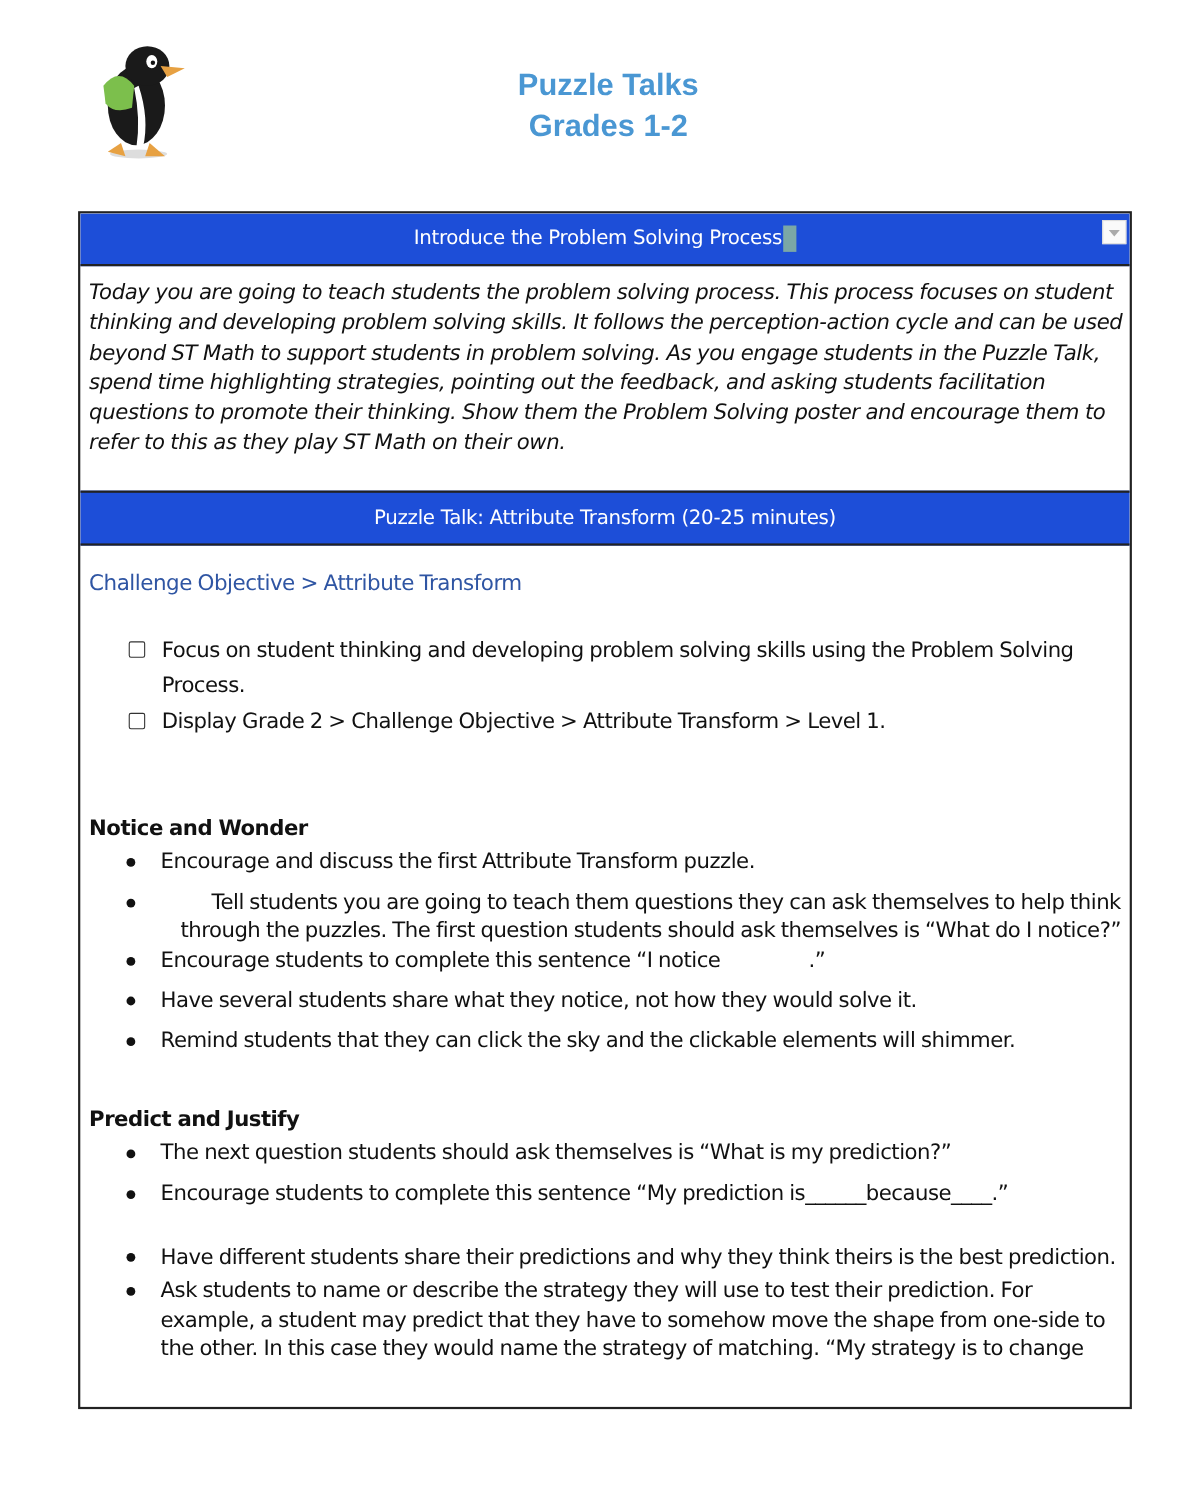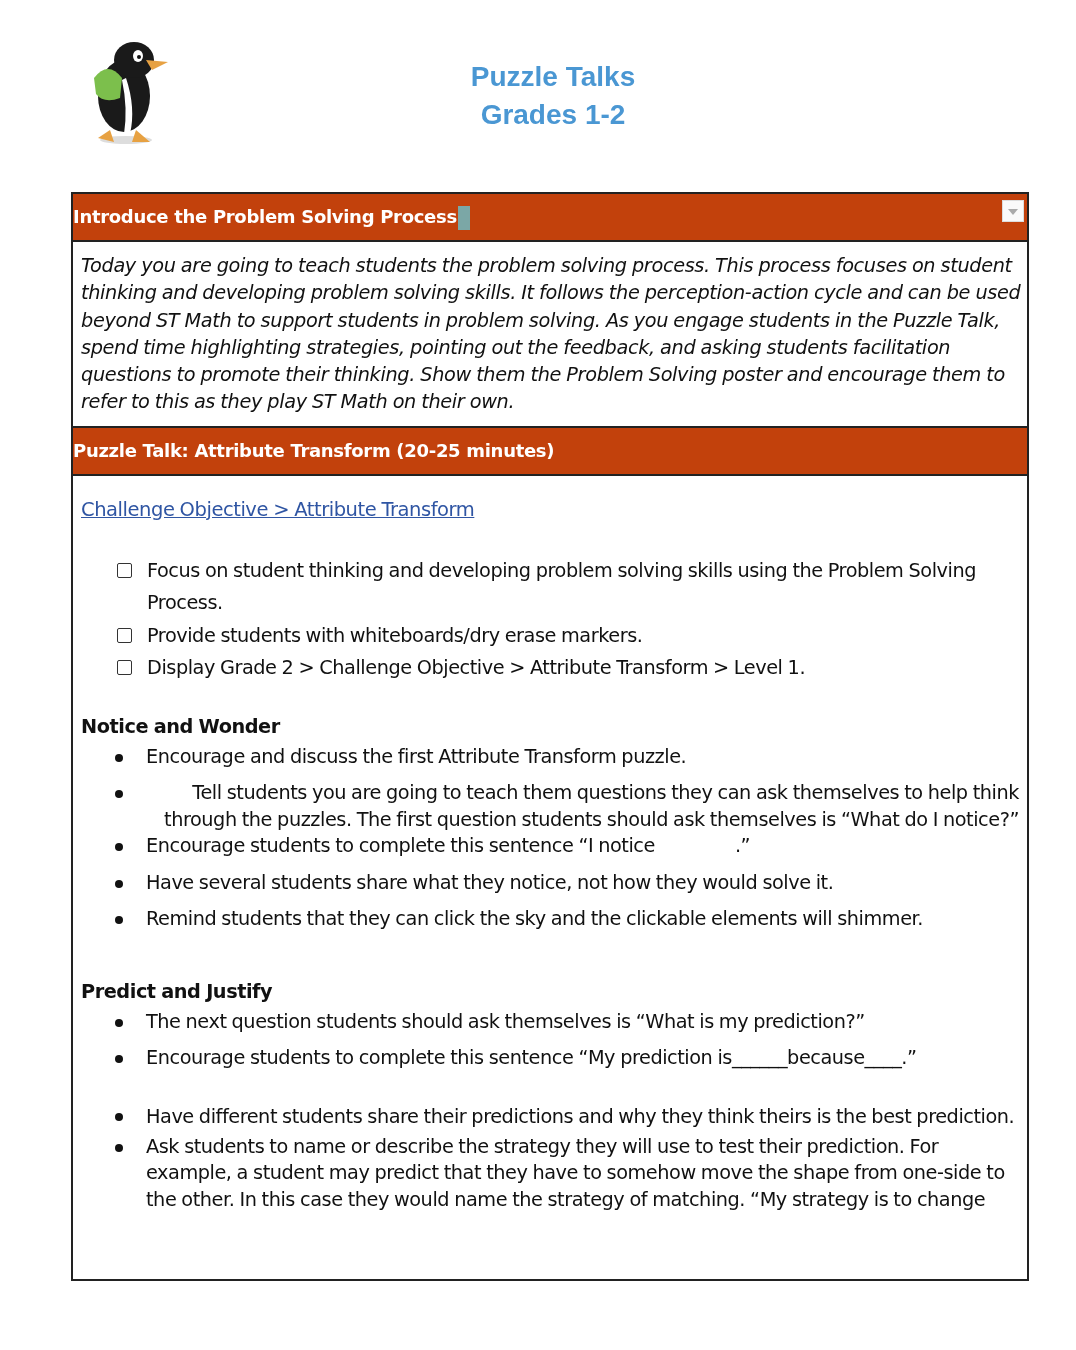--- a/index.html
+++ b/index.html
@@ -1,31 +1,31 @@
 <!DOCTYPE html>
 <html><head>
 <meta charset="utf-8">
 <style>
   html, body { margin: 0; padding: 0; background: #ffffff; }
   body { width: 1076px; height: 1350px; position: relative; overflow: hidden; font-family: "DejaVu Sans", sans-serif; color: #111; }
   .logo { position: absolute; left: 86px; top: 38px; width: 86px; height: 108px; }
   .title-block { position: absolute; left: 0; width: 1106px; top: 58px; text-align: center; font-family: "Liberation Sans", sans-serif; font-weight: bold; color: #4a97d3; font-size: 28px; line-height: 38px; }
   .doc-table { position: absolute; left: 71px; top: 192px; width: 958px; border: 2px solid #222; box-sizing: border-box; height: 1089px; overflow: hidden; }
-  .bar { background: #c2410c; color: #fff; font-weight: bold; font-family: "DejaVu Sans", sans-serif; font-size: 18px; height: 46px; line-height: 46px; position: relative; border-bottom: 2px solid #222; letter-spacing: -0.3px; }
-  .bar2 { border-top: 2px solid #222; }
+  .bar { background: #1d4ed8; color: #fff; font-weight: normal; text-align: center; font-family: "DejaVu Sans", sans-serif; font-size: 18px; height: 46px; line-height: 46px; position: relative; border-bottom: 2px solid #222; letter-spacing: -0.3px; }
+  .bar2 { border-top: 2px solid #222; margin-top: 20px; }
   .cursor-mark { display: inline-block; width: 12px; height: 24px; background: #7ba7a6; vertical-align: middle; margin-left: 1px; }
   .dropdown { position: absolute; right: 3px; top: 6px; width: 22px; height: 22px; background: #fafafa; border: 1px solid #ddd; box-sizing: border-box; cursor: pointer; }
   .dropdown::after { content: ""; position: absolute; left: 5px; top: 8px; border-left: 5px solid transparent; border-right: 5px solid transparent; border-top: 6px solid #aaa; }
   .intro { font-style: italic; font-size: 19.3px; line-height: 27.3px; padding: 10px 6px 10px 8px; letter-spacing: -0.35px; word-spacing: -0.5px; }
   .section { padding: 0 8px; font-size: 19.3px; letter-spacing: -0.45px; word-spacing: -0.6px; }
-  .link { display: inline-block; margin-top: 22px; color: #2f55a3; text-decoration: underline; font-size: 19.5px; cursor: pointer; }
+  .link { display: inline-block; margin-top: 22px; color: #2f55a3; font-size: 19.5px; cursor: pointer; }
   .checklist { list-style: none; margin: 34px 0 0 0; padding: 0 0 0 36px; }
   .checklist li { position: relative; padding-left: 30px; line-height: 32.5px; }
   .checklist li .cbx { position: absolute; left: 0; top: 8px; width: 15px; height: 15px; border: 1.5px solid #333; box-sizing: border-box; border-radius: 2px; cursor: pointer; }
-  .sub-heading { font-weight: bold; margin-top: 27px; line-height: 30px; }
+  .sub-heading { font-weight: bold; margin-top: 66px; line-height: 30px; }
   .sub-heading.second { margin-top: 44px; }
   .bullets { list-style: none; margin: 2px 0 0 0; padding: 0 0 0 65px; }
   .bullets li { position: relative; line-height: 26.5px; margin-bottom: 10px; }
   .bullets li.tight { margin-bottom: 0; text-align: right; }
   .bullets li.loose { line-height: 35px; margin-bottom: 0; margin-top: 27px; }
   .bullets li::before { content: ""; position: absolute; left: -31px; top: 10px; width: 8px; height: 8px; border-radius: 50%; background: #111; }
   .bullets li.loose::before { top: 14px; }
   .blank { display: inline-block; width: 80px; }
 </style>
 </head>
@@ -60,21 +60,20 @@
 
   <div class="bar bar2">
     <span>Puzzle Talk: Attribute Transform (20-25 minutes)</span>
   </div>
 
   <div class="section">
     <a class="link">Challenge Objective &gt; Attribute Transform</a>
 
     <ul class="checklist">
       <li><span class="cbx"></span><span>Focus on student thinking and developing problem solving skills using the Problem Solving Process.</span></li>
-      <li><span class="cbx"></span><span>Provide students with whiteboards/dry erase markers.</span></li>
       <li><span class="cbx"></span><span>Display Grade 2 &gt; Challenge Objective &gt; Attribute Transform &gt; Level 1.</span></li>
     </ul>
 
     <div class="sub-heading">Notice and Wonder</div>
     <ul class="bullets">
       <li>Encourage and discuss the first Attribute Transform puzzle.</li>
       <li class="tight">Tell students you are going to teach them questions they can ask themselves to help think through the puzzles. The first question students should ask themselves is “What do I notice?”</li>
       <li><span>Encourage students to complete this sentence “I notice</span><span class="blank"></span><span>.”</span></li>
       <li>Have several students share what they notice, not how they would solve it.</li>
       <li>Remind students that they can click the sky and the clickable elements will shimmer.</li>

